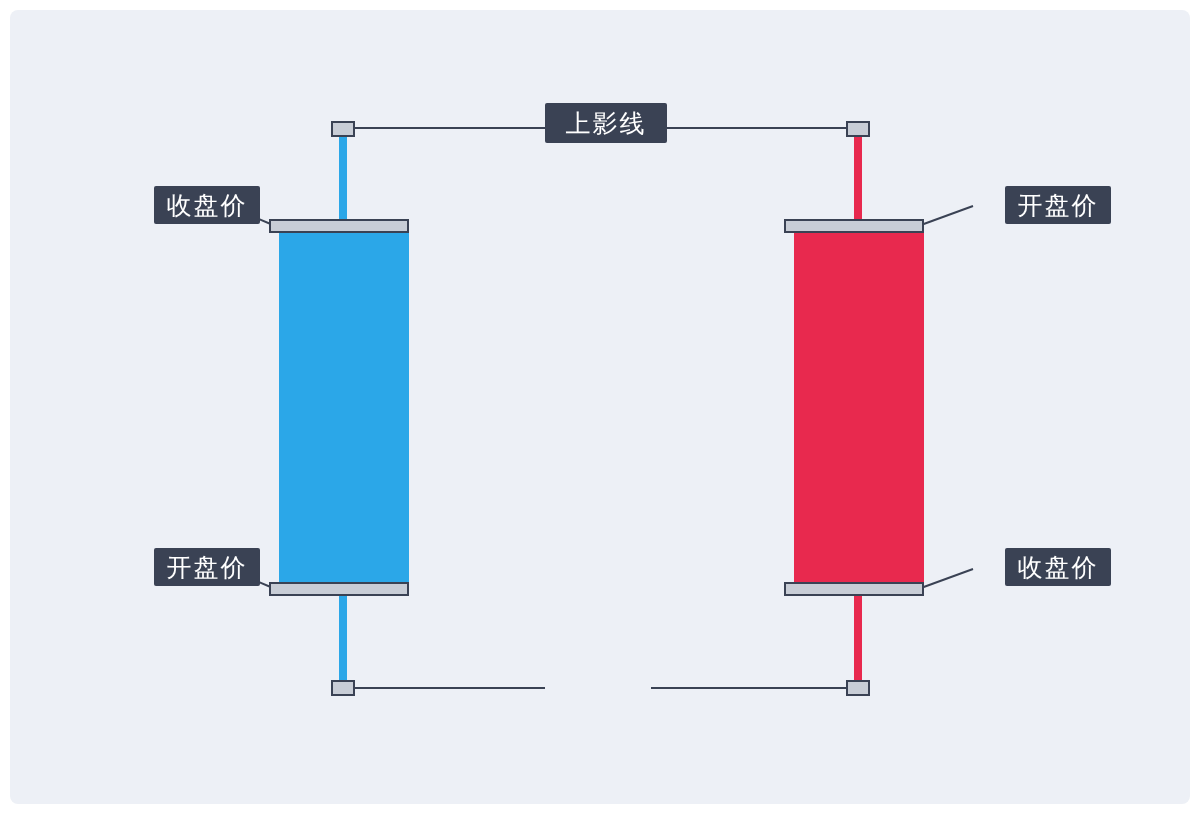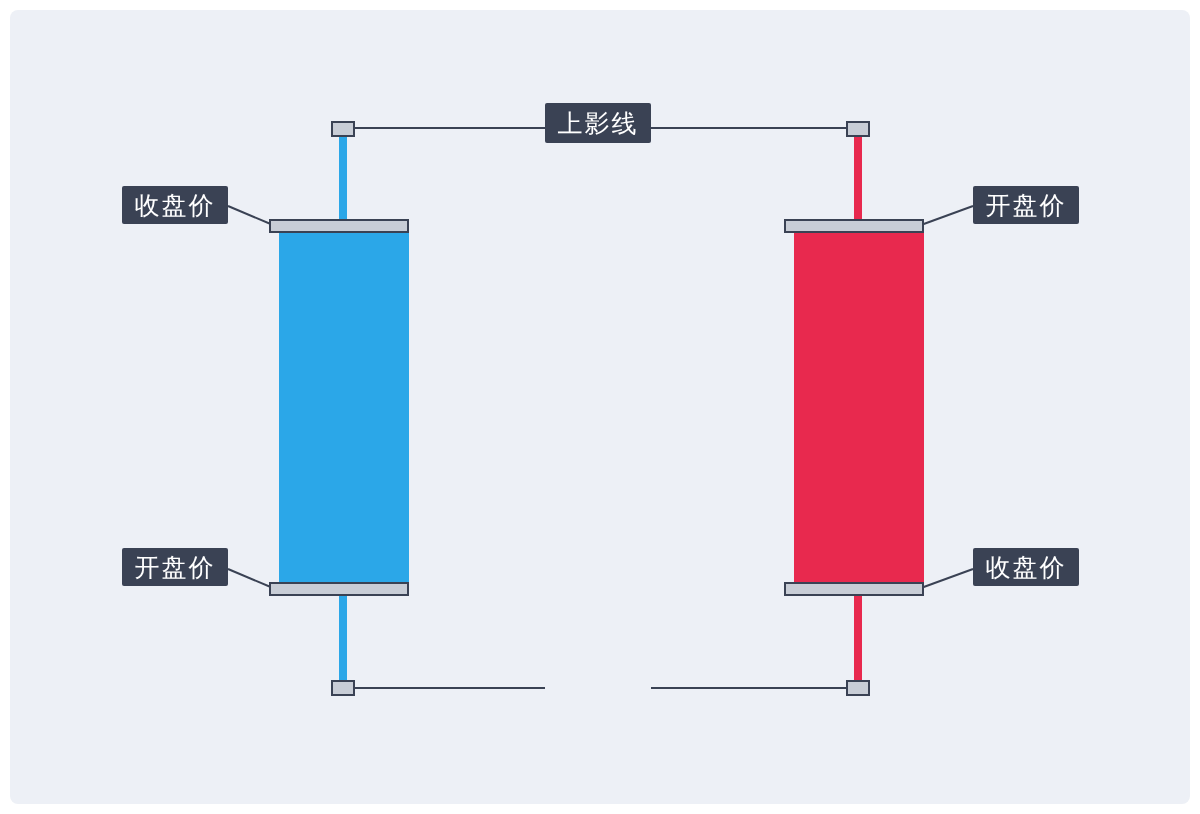--- a/index.html
+++ b/index.html
@@ -19,22 +19,22 @@
 
   .label {
     position: absolute;
     display: flex; align-items: center; justify-content: center;
     background: var(--label-bg, #3A4254);
     color: var(--label-text, #FFFFFF);
     font-size: 25px; letter-spacing: 2px;
     border-radius: 2px;
     box-sizing: border-box;
   }
-  .label.top-bottom { width: 106px; height: 40px; }
-  .label.side { width: 106px; height: 38px; }
+  .label.top-bottom { width: 122px; height: 40px; }
+  .label.side { width: 106px; height: 38px; margin-left: 32px; }
 
   .wick { position: absolute; width: 8px; }
   .wick.blue { background: var(--bull-body, #2BA7E8); }
   .wick.red  { background: var(--bear-body, #E8294E); }
 
   .candle-body { position: absolute; width: 130px; height: 353px; top: 230px; }
   .candle-body.blue { background: var(--bull-body, #2BA7E8); }
   .candle-body.red  { background: var(--bear-body, #E8294E); }
 
   .handle {

